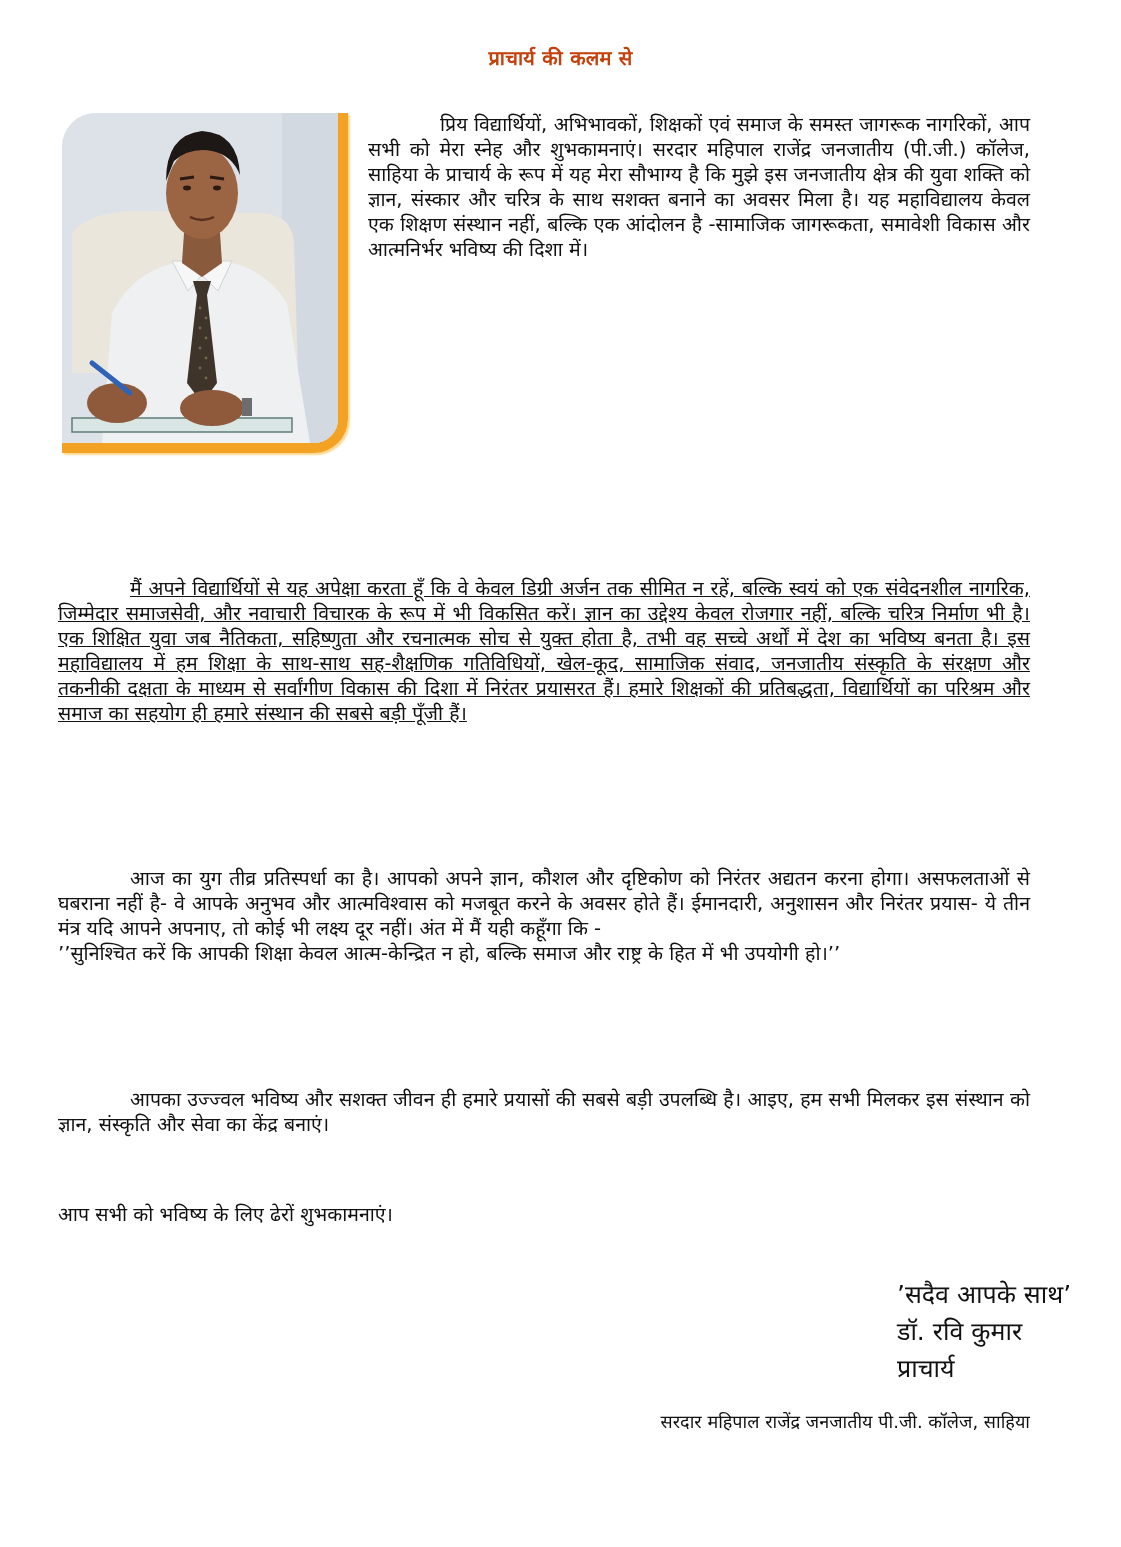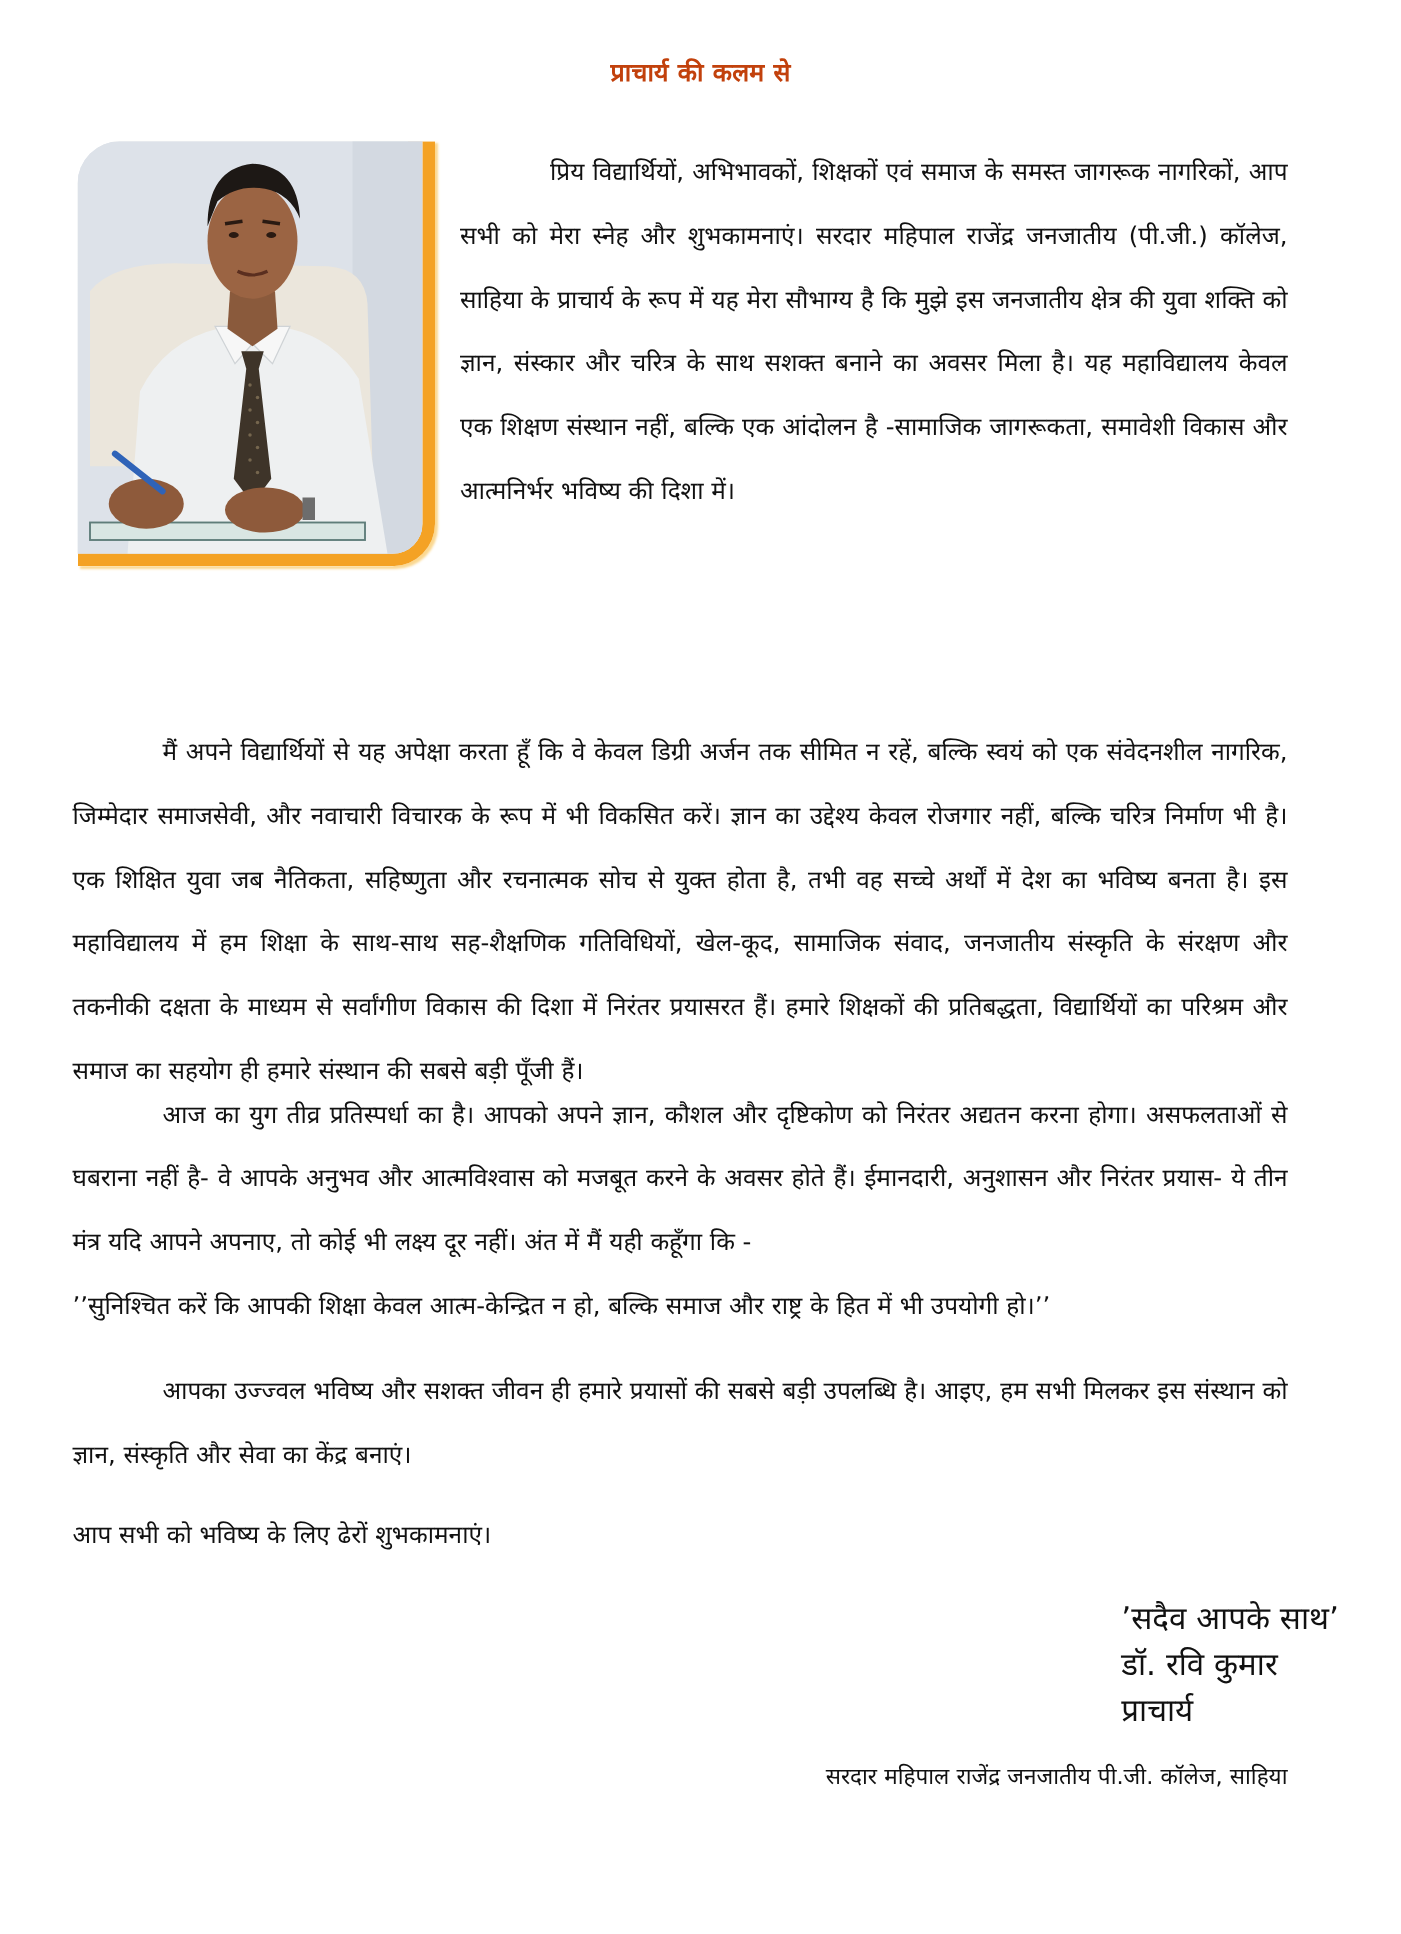--- a/index.html
+++ b/index.html
@@ -38,21 +38,21 @@
       border-radius: 34px 0 34px 0;
       overflow: hidden;
       background: linear-gradient(180deg, #dfe3ea 0%, #d8dde5 100%);
       box-shadow: 2px 2px 2px #fbd890;
     }
     .photo svg { display: block; }
 
     .para {
       position: absolute;
       font-size: 19.5px;
-      line-height: 51px;
+      line-height: 25px;
       text-align: justify;
       text-align-last: left;
       margin: 0;
     }
     .p1 {
       left: 368px;
       top: 112px;
       width: 662px;
       text-indent: 72px;
     }
@@ -65,20 +65,21 @@
       display: block;
       padding-left: 382px;
       text-align: justify;
       text-align-last: justify;
     }
     .p3 {
       left: 58px;
       top: 576px;
       width: 972px;
       text-indent: 72px;
+      text-decoration: underline;
     }
     .p4 {
       left: 58px;
       top: 866px;
       width: 972px;
       text-indent: 72px;
     }
     .p4 .quote {
       display: block;
       text-indent: 0;

